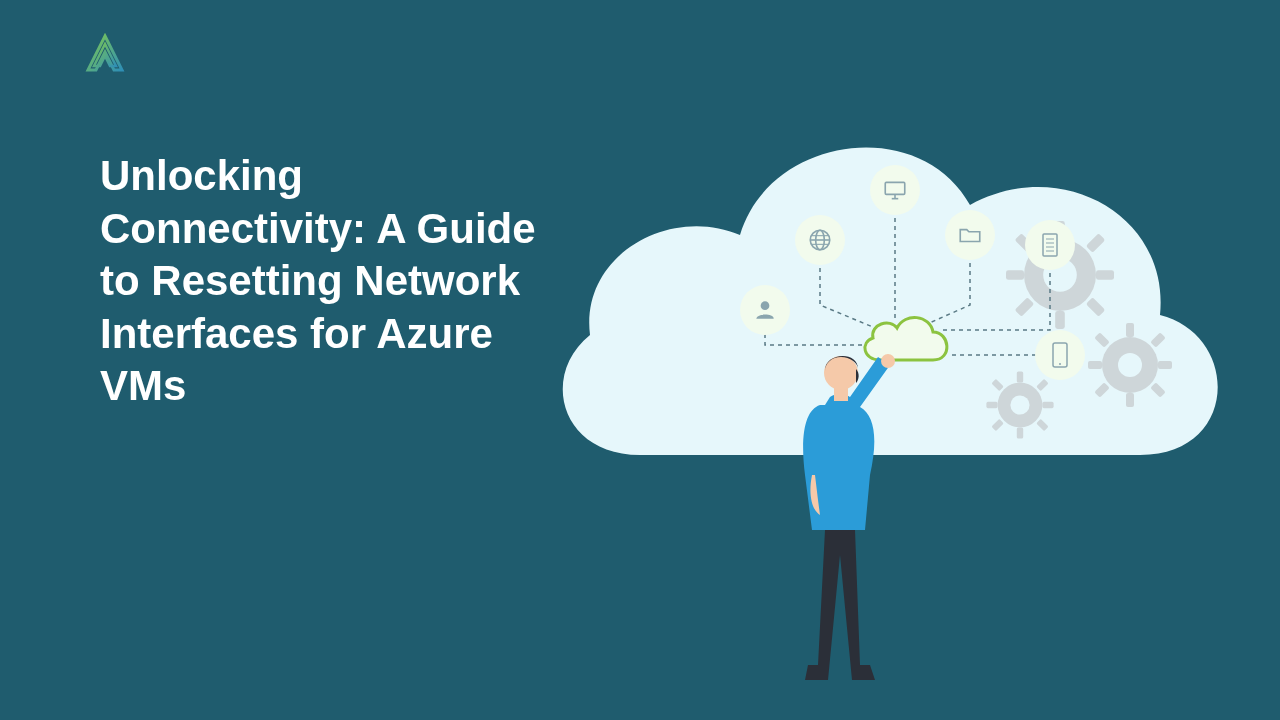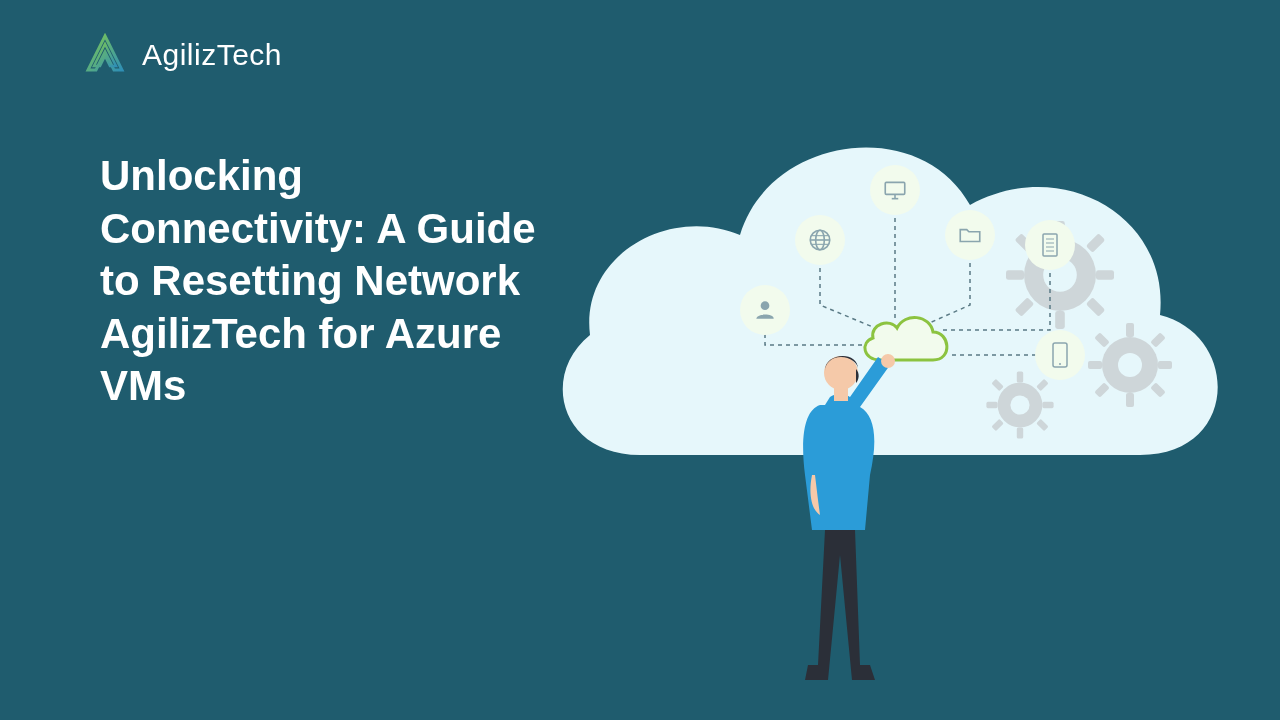--- a/index.html
+++ b/index.html
@@ -22,24 +22,23 @@
   <svg width="50" height="50" viewBox="0 0 50 50">
     <path d="M25 6 L42 40 L34 40 L25 22 L16 40 L8 40 Z" fill="none" stroke="url(#lg)" stroke-width="3"></path>
     <path d="M25 14 L36 36 L30 36 L25 26 L20 36 L14 36 Z" fill="none" stroke="url(#lg)" stroke-width="2.5"></path>
     <defs>
         <linearGradient id="lg" x1="0" y1="0" x2="1" y2="1">
           <stop offset="0" stop-color="#7EC850"></stop>
           <stop offset="1" stop-color="#2F8FB5"></stop>
         </linearGradient>
       </defs>
   </svg>
-  <div class="logo-text">AgilizTech</div>
 </div>
 
-<div class="headline">Unlocking Connectivity: A Guide to Resetting Network AgilizTech for Azure VMs</div>
+<div class="headline">Unlocking Connectivity: A Guide to Resetting Network Interfaces for Azure VMs</div>
 
 <div class="cloud-scene">
 
   <svg class="big-cloud" viewBox="0 0 720 640">
     <path d="M 120 420 
              C 40 420 20 340 70 300
              C 60 220 150 170 220 200
              C 250 100 400 80 450 170
              C 540 120 650 180 640 280
              C 720 300 720 420 620 420

